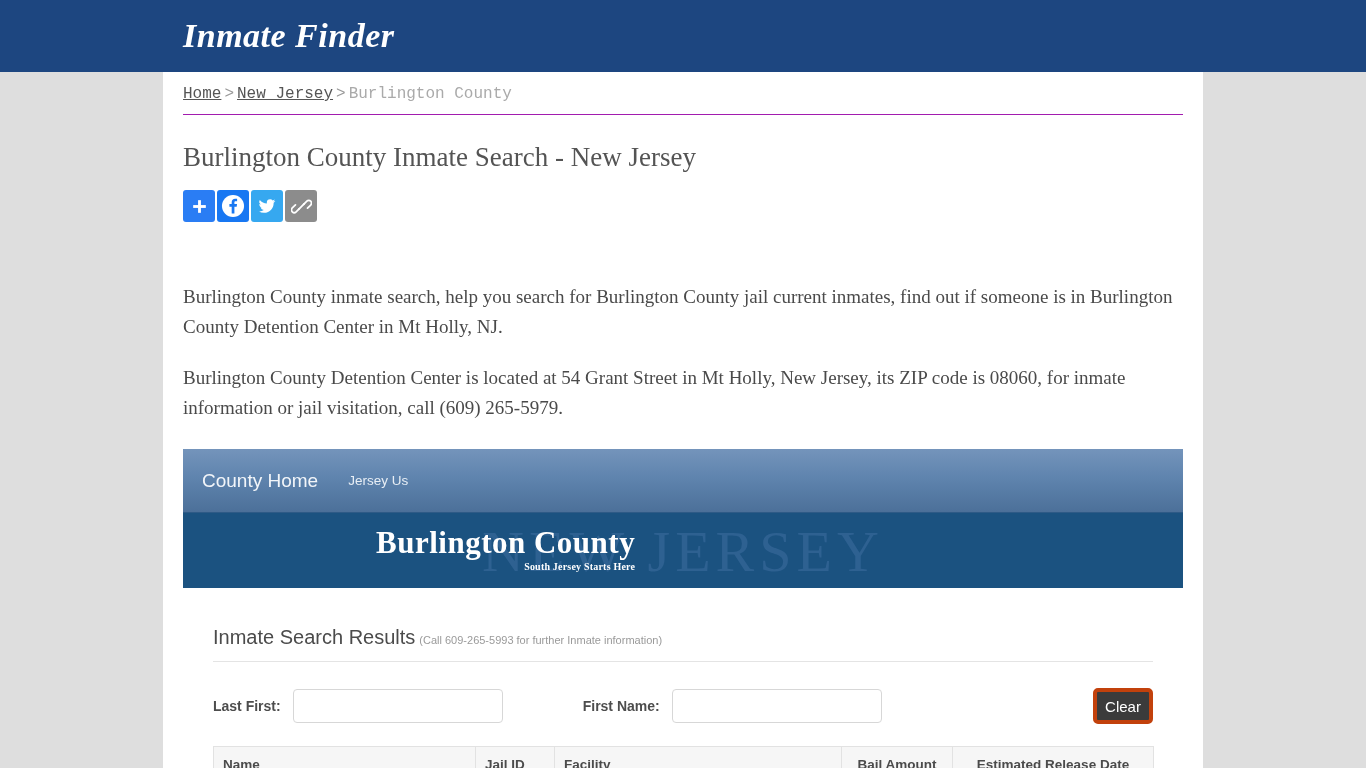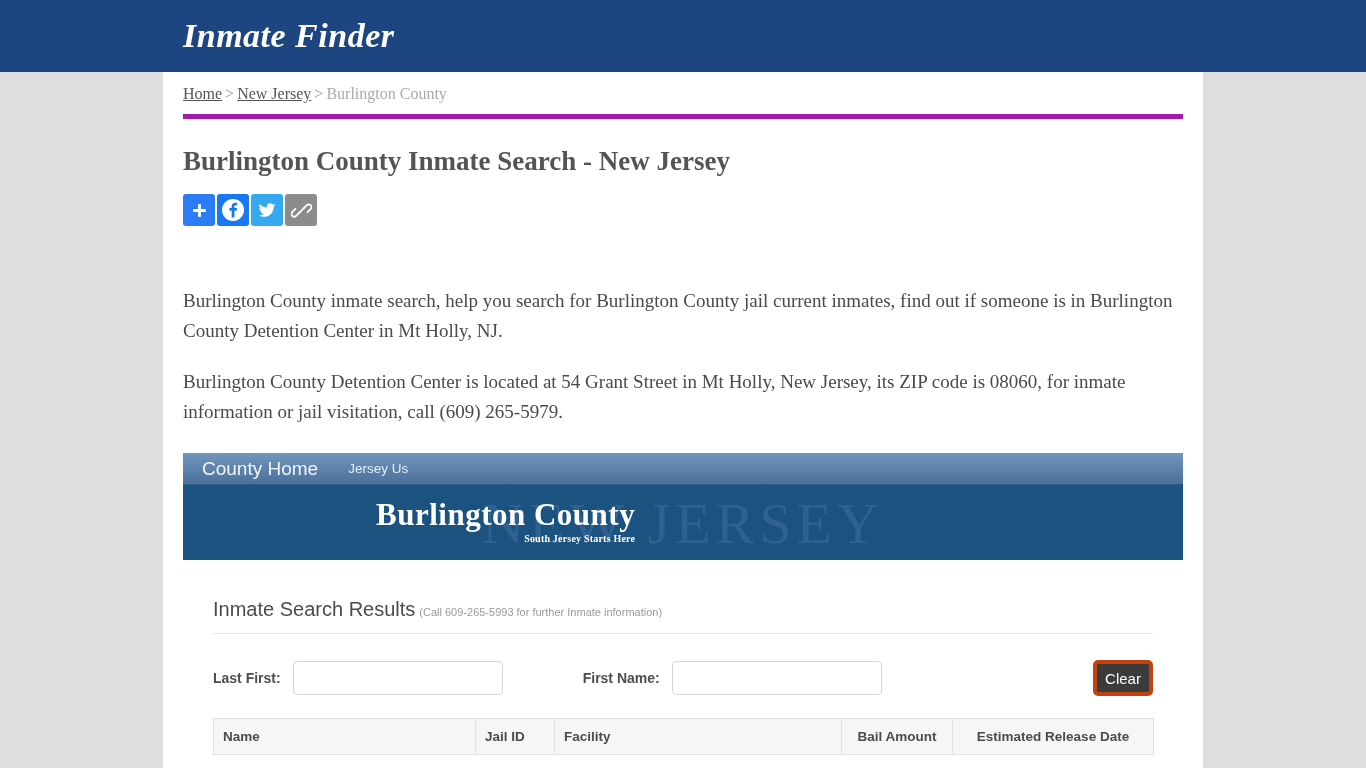--- a/index.html
+++ b/index.html
@@ -43,44 +43,44 @@
     width: 1040px;
     margin: 0 auto;
     background: #ffffff;
     min-height: 696px;
     box-sizing: border-box;
     padding: 0 20px;
   }
 
   
   .breadcrumb {
-    font-family: Liberation Serif, serif;
+    font-family: Liberation Mono, monospace;
     font-size: 16px;
     color: #999999;
     padding: 13px 0 11px 0;
-    border-bottom: 5px solid #a21caf;
+    border-bottom: 1px solid #a21caf;
     white-space: nowrap;
   }
   .breadcrumb a {
     color: #555555;
     text-decoration: underline;
   }
   .breadcrumb .sep {
     color: #999999;
     padding: 0 3px;
   }
   .breadcrumb .current {
     color: #aaaaaa;
   }
 
   
   .page-title {
     font-family: "Liberation Serif", serif;
     font-size: 27px;
-    font-weight: bold;
+    font-weight: normal;
     color: #545454;
     margin: 26px 0 0 0;
     line-height: 1.2;
   }
 
   
   .share-row {
     margin-top: 17px;
     display: flex;
     gap: 2px;
@@ -109,21 +109,21 @@
   }
   .para-1 { margin-top: 60px; }
   .para-2 { margin-top: 22px; }
 
   
   .county-embed {
     margin-top: 27px;
     width: 1000px;
   }
   .county-nav {
-    height: 32px;
+    height: 64px;
     background: linear-gradient(to bottom, #7494bb 0%, #5f84ae 45%, #4c7099 100%);
     display: flex;
     align-items: center;
     padding-left: 19px;
     box-sizing: border-box;
     gap: 30px;
     border-bottom: 1px solid #2e5a86;
   }
   .county-nav-home {
     font-family: "Liberation Sans", sans-serif;

